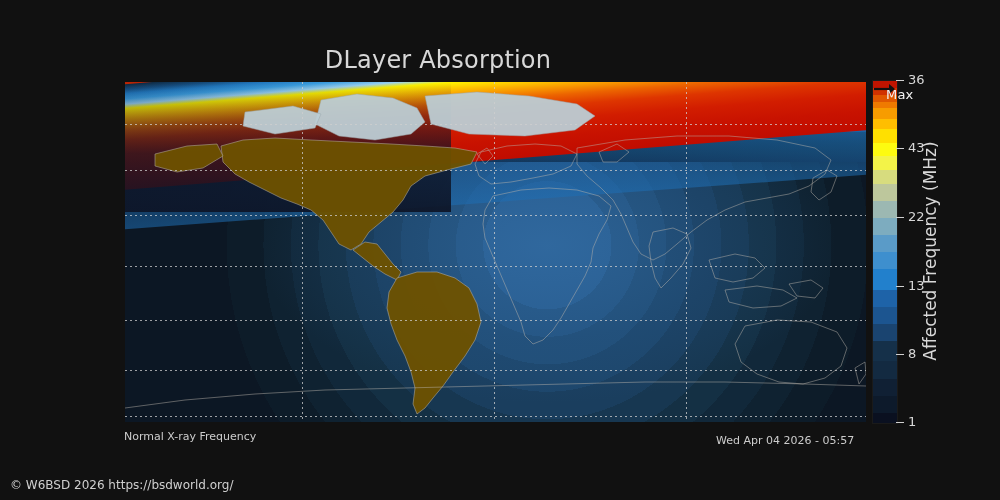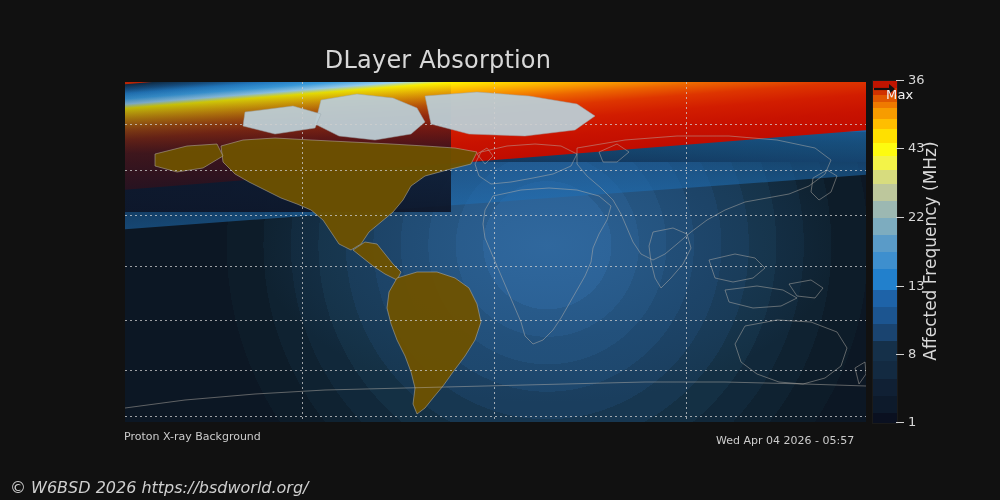--- a/index.html
+++ b/index.html
@@ -124,21 +124,21 @@
     position:absolute;left:918px;top:80px;height:342px;width:24px;
     display:flex;align-items:center;justify-content:center;
   }
   .cbar-title span{
     transform:rotate(-90deg);white-space:nowrap;font-size:17px;color:#d8d8d8;
   }
 
   
   .cap-left{position:absolute;left:124px;top:429px;font-size:11px;color:#cccccc;line-height:15px;}
   .cap-date{position:absolute;left:716px;top:434px;font-size:11px;color:#cccccc;}
-  .footer{position:absolute;left:10px;top:478px;font-size:16px;color:#cfcfcf;font-style:italic;}
+  .footer{position:absolute;left:10px;top:478px;font-size:12px;color:#cfcfcf;}
 </style>
 </head>
 <body>
 
 <div id="root">
 
   <div class="title">DLayer Absorption</div>
 
   <div class="map-wrap">
 
@@ -280,19 +280,19 @@
 
     <div class="tick" style="top:422px"></div>
     <div class="ticklbl" style="top:422px">1</div>
   </div>
 
   <div class="cbar-title">
     <span>Affected Frequency (MHz)</span>
   </div>
 
   <div class="cap-left">
-    <div>Proton X-ray Background</div>
+    <div>Normal X-ray Frequency</div>
   </div>
 
   <div class="cap-date">Wed Apr 04 2026 - 05:57</div>
 
   <div class="footer">© W6BSD 2026 https://bsdworld.org/</div>
 </div>
 
 </body></html>

